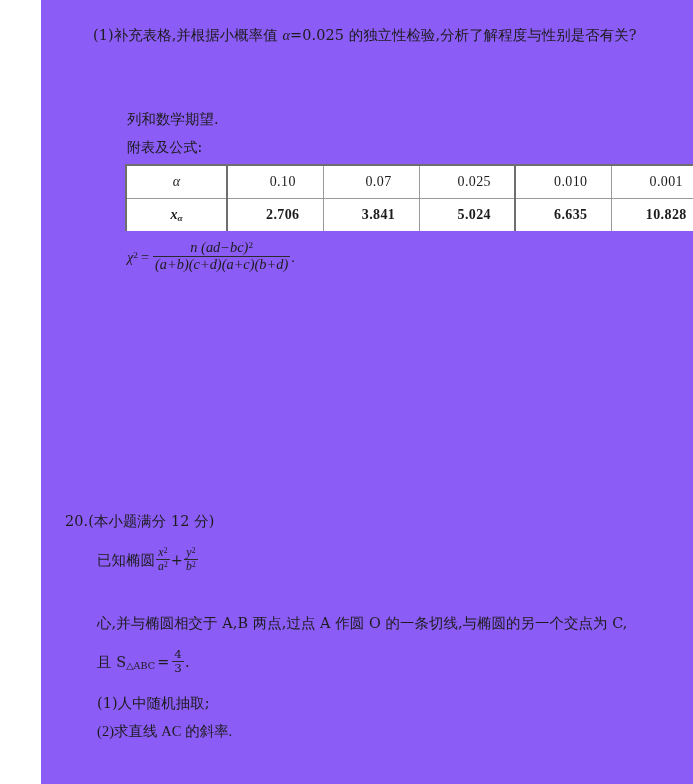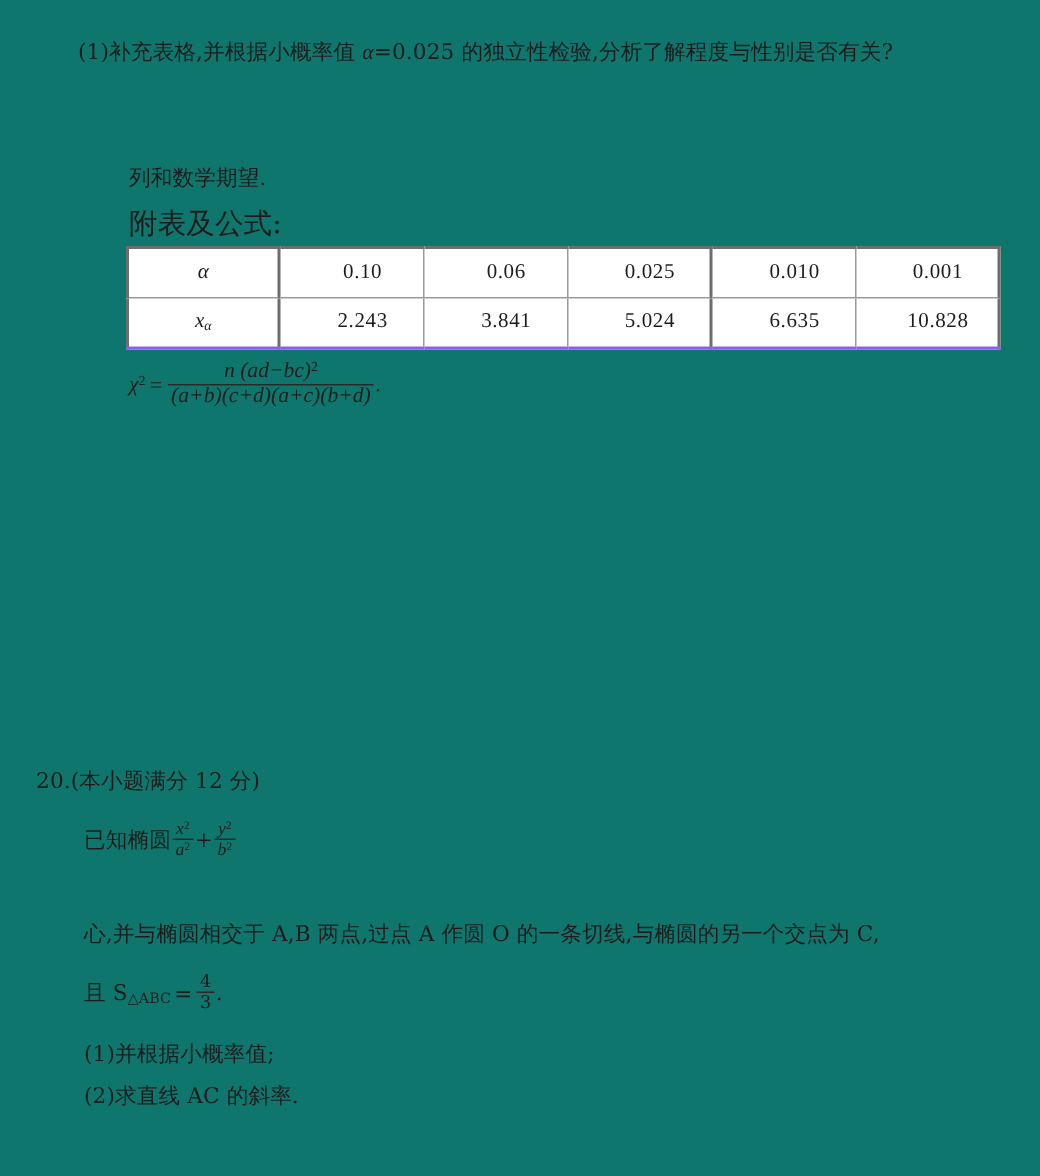--- a/index.html
+++ b/index.html
@@ -12,21 +12,22 @@
     height: 784px;
     position: relative;
     font-family: "Liberation Serif", "DejaVu Serif", serif;
     color: #1d1d1d;
     overflow: hidden;
   }
 
   .page {
     position: absolute;
     inset: 0;
-    background: #0f766e;
+    background: #8b5cf6;
+    margin-left: 41px;
   }
 
   
   .ln {
     position: absolute;
     white-space: nowrap;
     font-size: 14.4px;
     line-height: 1.0;
     letter-spacing: .1px;
     color: #1c1c1c;
@@ -83,21 +84,21 @@
     font-size: 14px;
     color: #1c1c1c;
     font-family: "Liberation Serif", "DejaVu Serif", serif;
   }
   .attach-table td.hd {
     font-style: italic;
   }
   .attach-table .outer-l { border-left: 2px solid #6e6e6e; }
   .attach-table .outer-r { border-right: 2px solid #6e6e6e; }
   .attach-table tr.top td { border-top: 2px solid #6e6e6e; }
-  .attach-table tr.bot td { border-bottom: 2px solid #8b5cf6; }
+  .attach-table tr.bot td { border-bottom: 4px solid #8b5cf6; font-weight: bold; }
   .attach-table td.thickv { border-right: 2px solid #6e6e6e; }
 
   .num-cell { letter-spacing: .4px; padding-left: 16px; }
 
   
   .formula {
     position: absolute;
     font-size: 14.4px;
     white-space: nowrap;
   }
@@ -110,43 +111,43 @@
   <div class="ln cn" style="left:52px; top:28px;">
     <span>(1)</span><span>补充表格,并根据小概率值 </span><span class="mi">α</span><span>=</span><span>0.025</span><span> 的独立性检验,分析了解程度与性别是否有关?</span>
   </div>
 
 
 
   <div class="ln cn" style="left:86px; top:112px;">
     <span>列和数学期望.</span>
   </div>
 
-  <div class="ln cn" style="left:86px; top:140px; font-size:19px;">附表及公式:</div>
+  <div class="ln cn" style="left:86px; top:140px; font-size:14px;">附表及公式:</div>
 
   <table class="attach-table" style="left:84px; top:164px; width:581px;">
     <colgroup>
       <col style="width:101px">
       <col style="width:96px">
       <col style="width:96px">
       <col style="width:96px">
       <col style="width:96px">
       <col style="width:96px">
     </colgroup>
     <tbody>
         <tr class="top">
       <td class="hd outer-l thickv">α</td>
       <td class="num-cell">0.10</td>
-      <td class="num-cell">0.06</td>
+      <td class="num-cell">0.07</td>
       <td class="num-cell thickv">0.025</td>
       <td class="num-cell">0.010</td>
       <td class="num-cell outer-r">0.001</td>
     </tr>
     <tr class="bot">
       <td class="hd outer-l thickv"><span>x</span><sub>α</sub></td>
-      <td class="num-cell">2.243</td>
+      <td class="num-cell">2.706</td>
       <td class="num-cell">3.841</td>
       <td class="num-cell thickv">5.024</td>
       <td class="num-cell">6.635</td>
       <td class="num-cell outer-r">10.828</td>
     </tr>
   </tbody>
     </table>
 
   <div class="formula" style="left:86px; top:240px;">
     <span class="mi">χ</span><sup>2</sup><span style="margin:0 3px;">=</span><span class="frac big">
@@ -173,20 +174,20 @@
   <div class="ln cn" style="left:56px; top:616px;">心,并与椭圆相交于 A,B 两点,过点 A 作圆 O 的一条切线,与椭圆的另一个交点为 C,</div>
 
   <div class="ln cn" style="left:56px; top:648px;">
     <span>且 S</span><sub style="font-style:normal;">△ABC</sub><span style="margin:0 2px;">=</span><span class="frac">
       <span class="num">4</span>
       <span class="den">3</span>
     </span><span>.</span>
   </div>
 
   <div class="ln cn" style="left:56px; top:696px;">
-    <span>(1)</span><span>并根据小概率值;</span>
+    <span>(1)</span><span>人中随机抽取;</span>
   </div>
 
-  <div class="ln cn" style="left:56px; top:724px;">
+  <div class="ln cn" style="left:56px; top:724px;font-family:Liberation Serif, serif;">
     <span>(2)</span><span>求直线 AC 的斜率.</span>
   </div>
 
 </div>
 
 </body></html>

